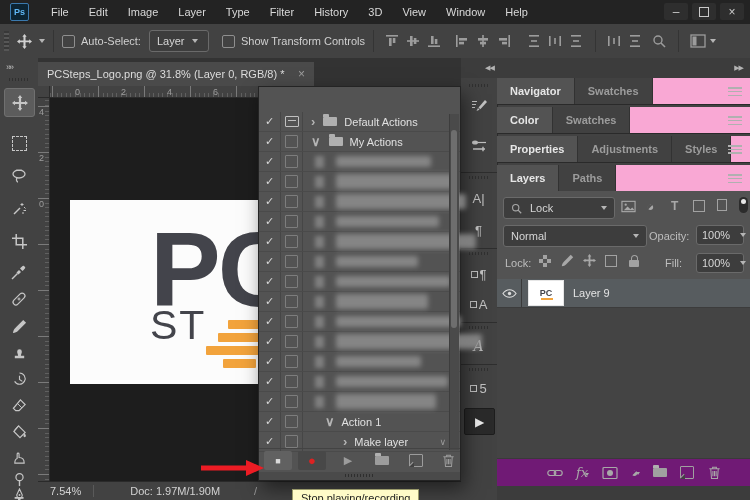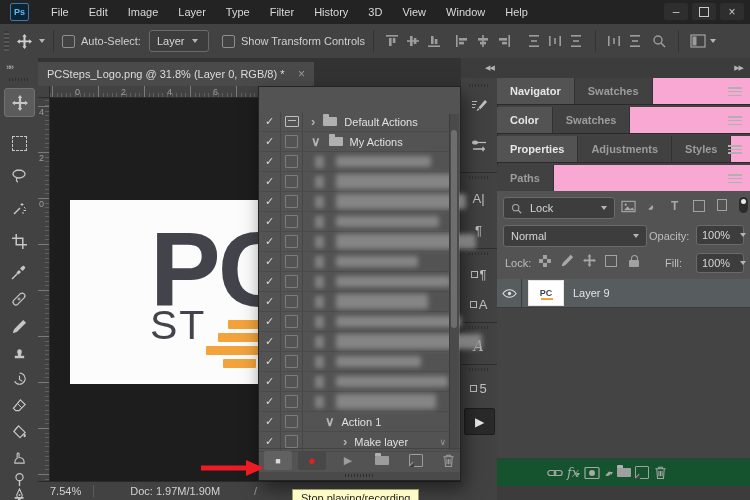--- a/index.html
+++ b/index.html
@@ -169,22 +169,22 @@
   .pagebox{width:10px;height:12px;border:1px solid #a2a2a2;box-sizing:border-box;}
   .lp-list{position:absolute;left:0;right:0;top:88px;bottom:42px;background:#444444;}
   .lp-layer{height:28px;background:#575c5f;display:flex;align-items:center;border-bottom:1px solid #3c3c3c;}
   .eye-cell{width:24px;align-self:stretch;border-right:1px solid #3a3a3a;display:flex;align-items:center;
             justify-content:center;color:#dcdcdc;flex:none;}
   .thumb{width:34px;height:24px;background:#ffffff;border:1px solid #e6e6e6;margin-left:6px;position:relative;
          display:flex;align-items:center;justify-content:center;flex:none;}
   .thumb-txt{font-size:9px;font-weight:bold;color:#43444b;line-height:1;}
   .thumb-bar{position:absolute;left:12px;bottom:5px;width:12px;height:2px;}
   .lname{color:#e4e4e4;margin-left:9px;}
-  .lp-bar{position:absolute;left:0;right:0;bottom:14px;height:28px;background:#14532d;
-          border-top:1px solid #3a3a3a;display:flex;align-items:center;padding-left:50px;gap:4px;box-sizing:border-box;}
+  .lp-bar{position:absolute;left:0;right:0;bottom:14px;height:28px;background:#701a75;
+          border-top:1px solid #3a3a3a;display:flex;align-items:center;padding-left:50px;gap:13px;box-sizing:border-box;}
   .lp-foot{position:absolute;left:0;right:0;bottom:0;height:14px;background:#3c3c3c;}
   .fx{font-style:italic;font-size:13px;color:#a8a8a8;font-family:"DejaVu Serif",serif;}
   .half{display:inline-block;transform:rotate(45deg);font-size:13px;color:#a8a8a8;line-height:1;}
   .mini-caret{width:0;height:0;border-left:2.5px solid transparent;border-right:2.5px solid transparent;
               border-top:3px solid #a8a8a8;align-self:flex-end;margin-left:-3px;margin-bottom:4px;}
 </style>
 </head>
 <body>
 
 <svg width="0" height="0" style="position:absolute">
@@ -795,20 +795,21 @@
         <div class="ptab">Adjustments</div>
         <div class="ptab">Styles</div>
         <span class="pmenu"></span>
       </div>
       <div class="pgroup-bar" style="top:29px">
         <div class="ptab active">Color</div>
         <div class="ptab">Swatches</div>
         <span class="pmenu"></span>
       </div>
       <div class="pgroup-bar" style="top:87px">
+        <div class="ptab active">Layers</div>
         <div class="ptab">Paths</div>
         <span class="pmenu"></span>
       </div>
 
       <div class="layers-body">
 
         <div class="dropdown" style="position:absolute;left:6px;top:6px;width:96px">
           <span class="lp-icon">
               <svg class="sym" width="11" height="11">
                 <use href="#i-mag"></use>

